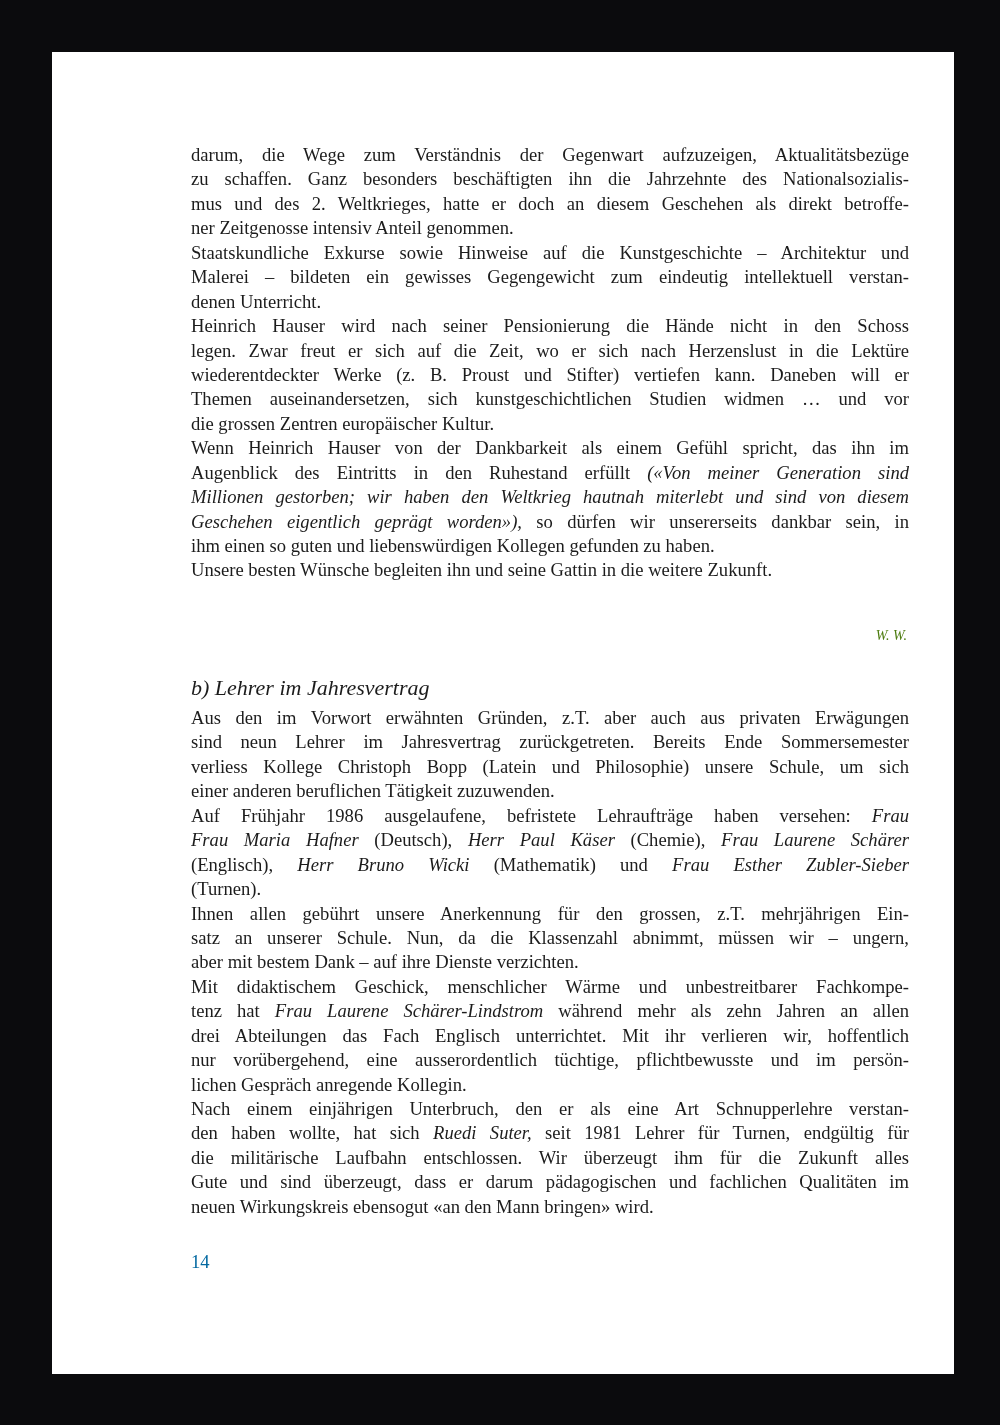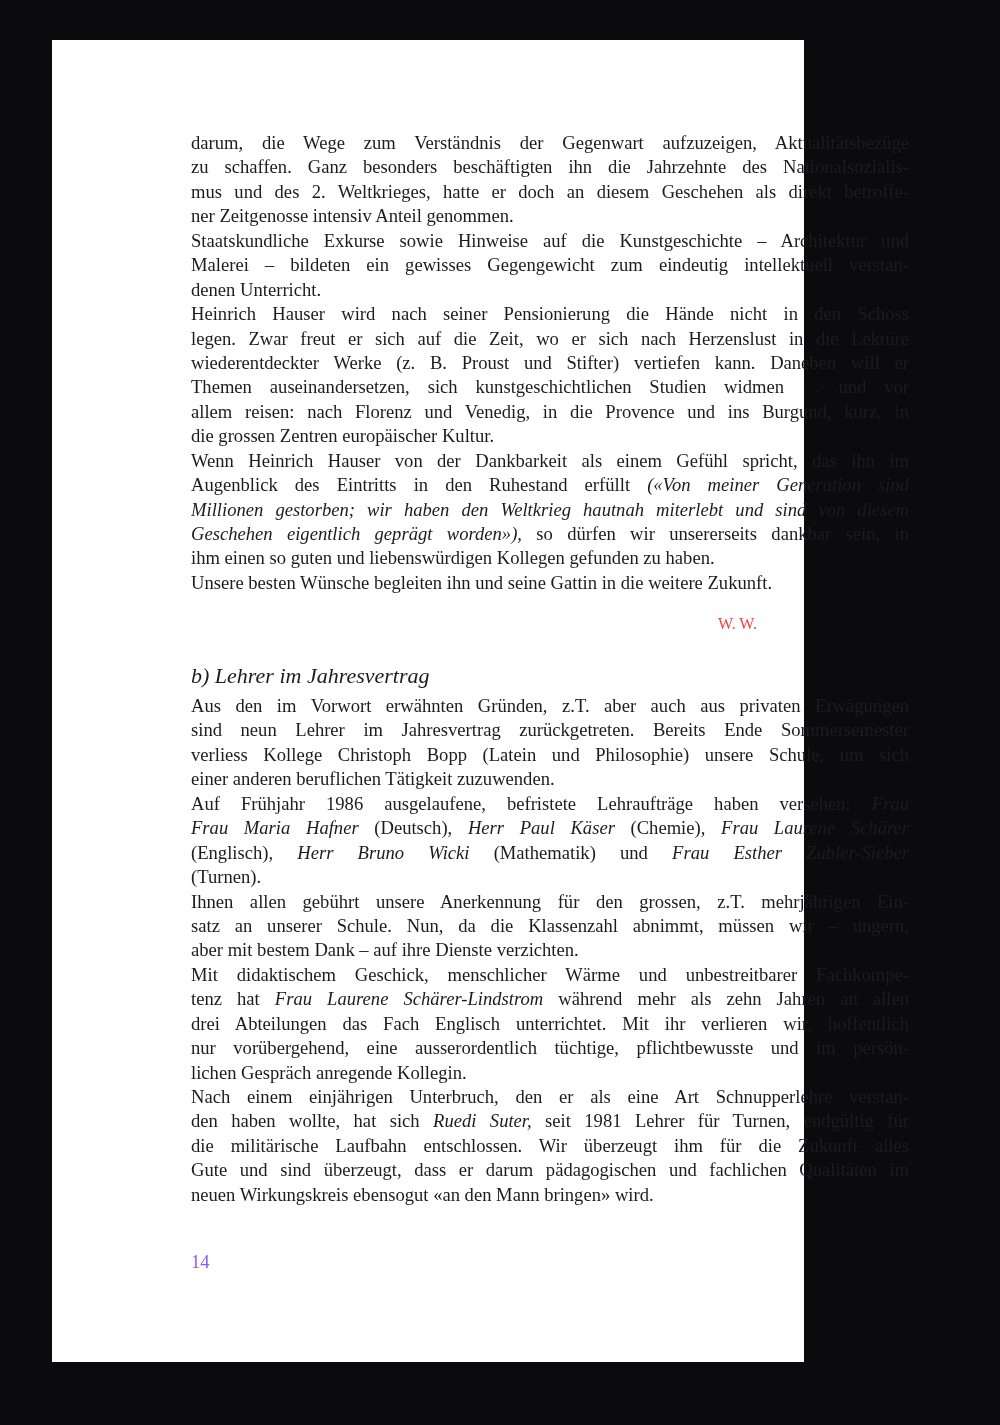--- a/index.html
+++ b/index.html
@@ -9,22 +9,22 @@
   }
   body {
     width: 1000px;
     height: 1425px;
     position: relative;
     overflow: hidden;
   }
   .page {
     position: absolute;
     left: 52px;
-    top: 40px;
-    width: 752px;
+    top: 52px;
+    width: 902px;
     height: 1322px;
     background: #ffffff;
   }
   .text-block {
     position: absolute;
     left: 139px;
     width: 718px;
     font-family: "Liberation Serif", "DejaVu Serif", serif;
     font-size: 18.6px;
     color: #1c1c1c;
@@ -43,45 +43,45 @@
   }
   .line .it, .it {
     font-style: italic;
   }
   #block1 { top: 91px; }
   #signature {
     position: absolute;
     right: 47px;
     top: 572px;
     font-family: "Liberation Serif", "DejaVu Serif", serif;
-    font-size: 16px;
-    color: #ef4444;
+    font-size: 14px;
+    font-style: italic;
+    color: #4d7c0f;
     line-height: 24px;
   }
   #section-heading {
     position: absolute;
     left: 139px;
     top: 624px;
     font-family: "Liberation Serif", "DejaVu Serif", serif;
     font-size: 22px;
     font-style: italic;
     color: #1c1c1c;
     line-height: 24px;
     white-space: nowrap;
   }
   #block2 { top: 654px; }
   #page-number {
     position: absolute;
     left: 139px;
     top: 1198px;
     font-family: "Liberation Serif", "DejaVu Serif", serif;
     font-size: 18.6px;
-    color: #8b5cf6;
+    color: #0369a1;
     line-height: 24px;
-    margin-top: 12px;
   }
 </style>
 </head>
 <body>
 
 <div class="page">
   <div class="text-block" id="block1">
       <div>
         <span class="line"><span>darum, die Wege zum Verständnis der Gegenwart aufzuzeigen, Aktualitätsbezüge</span></span>
         <span class="line"><span>zu schaffen. Ganz besonders beschäftigten ihn die Jahrzehnte des Nationalsozialis-</span></span>
@@ -91,21 +91,20 @@
       <div>
         <span class="line"><span>Staatskundliche Exkurse sowie Hinweise auf die Kunstgeschichte – Architektur und</span></span>
         <span class="line"><span>Malerei – bildeten ein gewisses Gegengewicht zum eindeutig intellektuell verstan-</span></span>
         <span class="line last"><span>denen Unterricht.</span></span>
       </div>
       <div>
         <span class="line"><span>Heinrich Hauser wird nach seiner Pensionierung die Hände nicht in den Schoss</span></span>
         <span class="line"><span>legen. Zwar freut er sich auf die Zeit, wo er sich nach Herzenslust in die Lektüre</span></span>
         <span class="line"><span>wiederentdeckter Werke (z. B. Proust und Stifter) vertiefen kann. Daneben will er</span></span>
         <span class="line"><span>Themen auseinandersetzen, sich kunstgeschichtlichen Studien widmen … und vor</span></span>
-        <span class="line"><span>allem reisen: nach Florenz und Venedig, in die Provence und ins Burgund, kurz, in</span></span>
         <span class="line last"><span>die grossen Zentren europäischer Kultur.</span></span>
       </div>
       <div>
         <span class="line"><span>Wenn Heinrich Hauser von der Dankbarkeit als einem Gefühl spricht, das ihn im</span></span>
         <span class="line"><span>Augenblick des Eintritts in den Ruhestand erfüllt </span><span class="it">(«Von meiner Generation sind</span></span>
         <span class="line"><span class="it">Millionen gestorben; wir haben den Weltkrieg hautnah miterlebt und sind von diesem</span></span>
         <span class="line"><span class="it">Geschehen eigentlich geprägt worden»),</span><span> so dürfen wir unsererseits dankbar sein, in</span></span>
         <span class="line last"><span>ihm einen so guten und liebenswürdigen Kollegen gefunden zu haben.</span></span>
       </div>
       <div>

